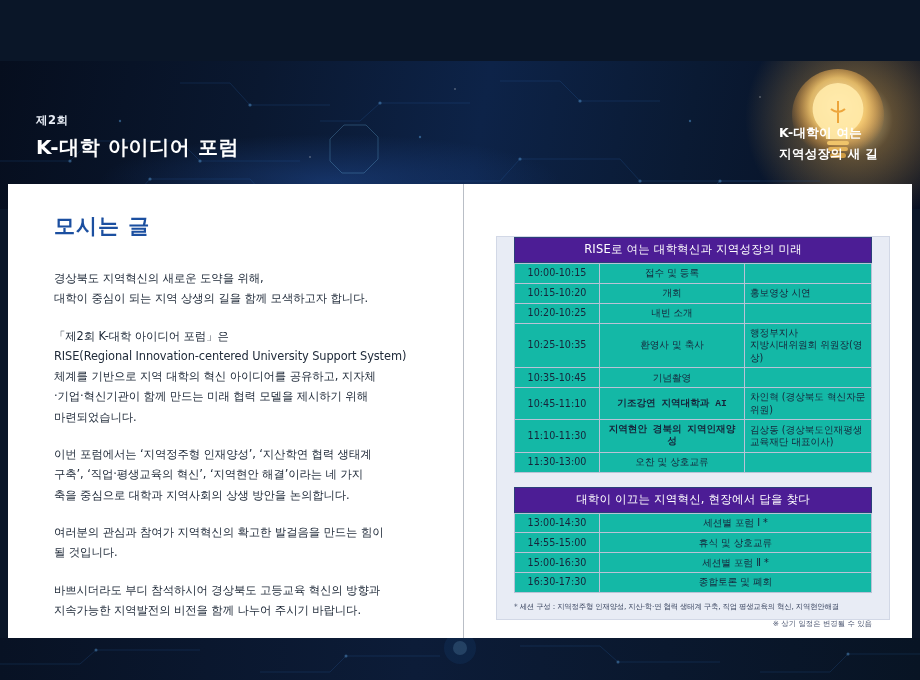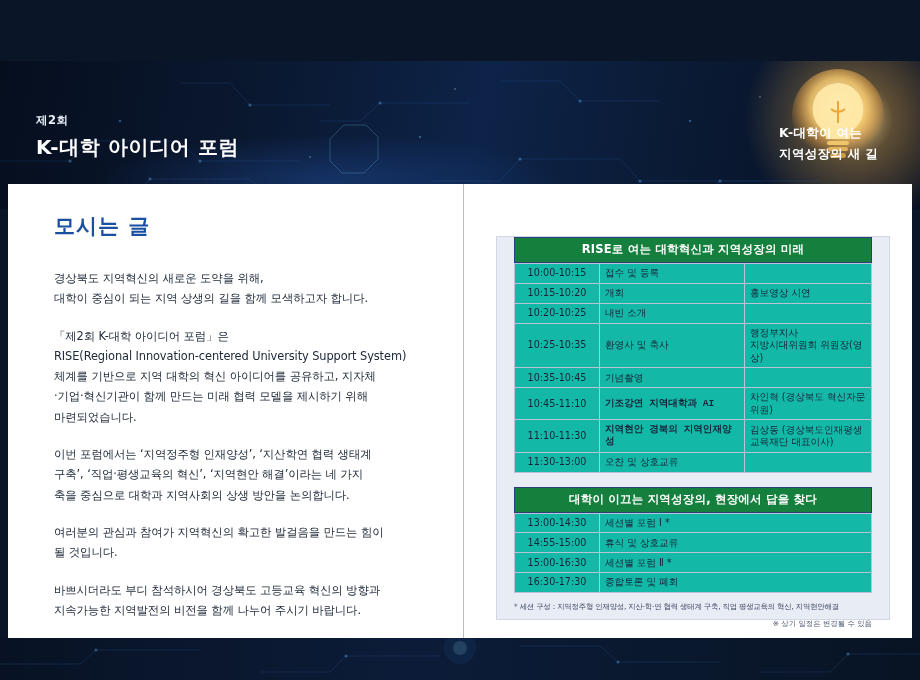--- a/index.html
+++ b/index.html
@@ -81,36 +81,36 @@
     position:absolute;left:488px;top:52px;width:392px;height:382px;
     background:#e8ecf5;
     border:1px solid #d2d8e6;
   }
   .right-title{
     margin:26px 0 18px 0;text-align:center;
     color:#1a3f8f;font-size:17px;font-weight:bold;letter-spacing:.2px;
   }
   .tbl-wrap{padding:0 17px;}
   .sec-head{
-    background:#15803d;color:#fff;font-size:11.5px;font-weight:bold;
+    background:#4c1d95;color:#fff;font-size:11.5px;font-weight:normal;
     text-align:center;padding:4px 0 5px 0;letter-spacing:.2px;
     border:1px solid #2b3f7a;
   }
   table.sched{
     width:100%;border-collapse:collapse;background:#14b8a6;
     border:1px solid #9aa6c0;border-top:none;
   }
   table.sched td{
     border:1px solid #b9c2d6;
     font-size:9.6px;color:#16243a;
     padding:3.2px 5px;
     line-height:1.3;
   }
   td.tm{width:74px;text-align:center;color:#1b2740;white-space:nowrap;}
-  td.ti{padding-left:9px;}
+  td.ti{padding-left:9px;text-align:center;}
   td.nt{width:116px;padding-left:6px;font-size:9px;color:#2a3550;}
   .kw{color:#1f3b86;font-weight:bold;font-family:Liberation Mono, monospace;}
   .small-note{font-size:7.2px;color:#3c4864;}
   .gap{height:14px;}
   .foot-note{
     margin:9px 17px 0 17px;font-size:7.4px;color:#3a4560;letter-spacing:-0.2px;
   }
   .foot-note2{
     margin:7px 17px 0 0;text-align:right;font-size:7.4px;color:#4a5570;
   }
@@ -257,21 +257,21 @@
             <tr>
               <td class="tm">11:30-13:00</td>
               <td class="ti">오찬 및 상호교류</td>
               <td class="nt"></td>
             </tr>
           </tbody>
         </table>
 
         <div class="gap"></div>
 
-        <div class="sec-head">대학이 이끄는 지역성장의, 현장에서 답을 찾다</div>
+        <div class="sec-head">대학이 이끄는 지역혁신, 현장에서 답을 찾다</div>
         <table class="sched">
           <tbody>
             <tr>
               <td class="tm">13:00-14:30</td>
               <td class="ti">세션별 포럼 Ⅰ *</td>
             </tr>
             <tr>
               <td class="tm">14:55-15:00</td>
               <td class="ti">휴식 및 상호교류</td>
             </tr>

